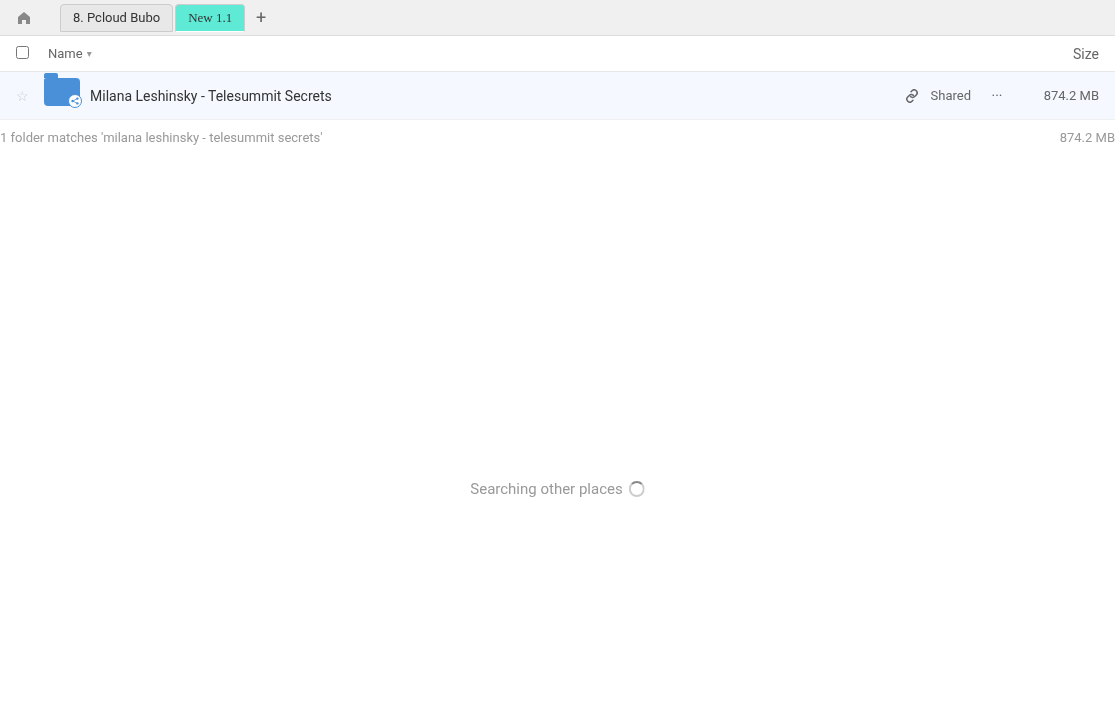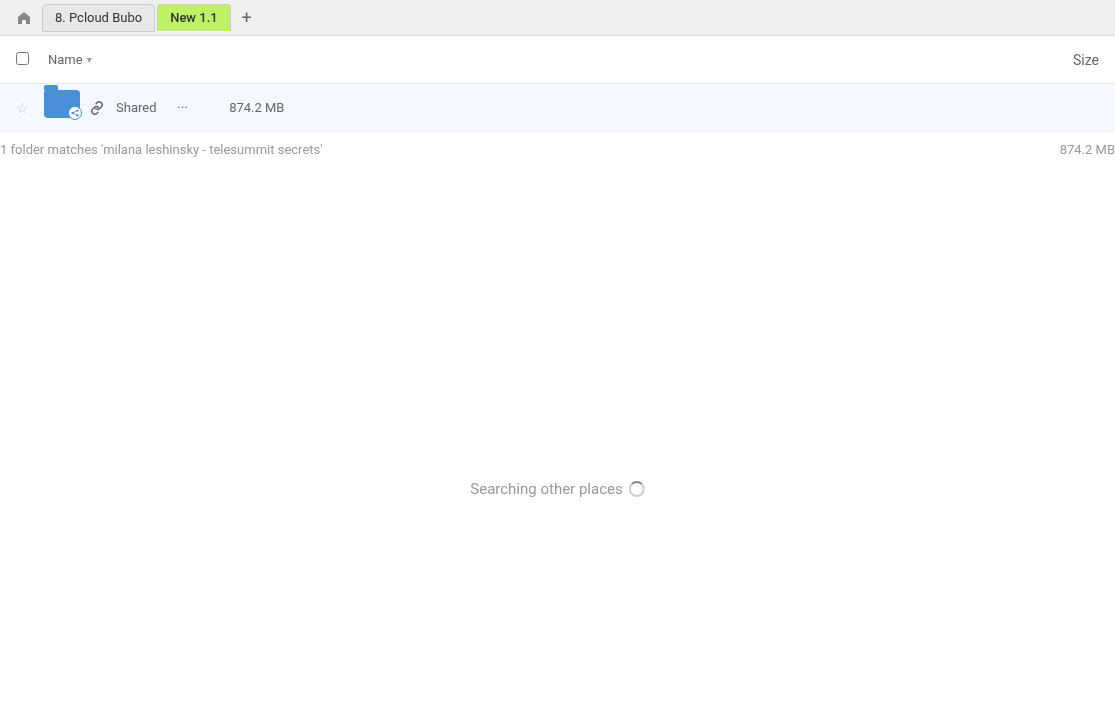--- a/index.html
+++ b/index.html
@@ -48,47 +48,49 @@
       background: #fff;
       border: 1px solid #ccc;
       border-radius: 4px 4px 0 0;
       cursor: pointer;
       font-size: 13px;
       color: #333;
       white-space: nowrap;
     }
 
     .tab-item.active {
-      background: #bef264;
+      background: #5eead4;
       border-bottom-color: #fff;
       font-weight: 500;
+      font-family: Liberation Serif, serif;
     }
 
     .tab-item:not(.active) {
       background: #e8e8e8;
+      margin-left: 18px;
     }
 
     .tab-new {
       display: flex;
       align-items: center;
       justify-content: center;
       width: 28px;
       height: 28px;
       cursor: pointer;
       border-radius: 4px;
       font-size: 18px;
       color: #666;
       border: 1px solid transparent;
     }
 
     
     .column-header {
       display: flex;
       align-items: center;
-      height: 48px;
+      height: 36px;
       border-bottom: 1px solid #e8e8e8;
       padding: 0 16px;
       background: #fff;
     }
 
     .col-checkbox {
       width: 24px;
       margin-right: 8px;
     }
 
@@ -313,20 +315,21 @@
         <svg width="8" height="8" viewBox="0 0 10 10" fill="none">
           <circle cx="8" cy="2" r="1.5" fill="#4a90d9"></circle>
           <circle cx="2" cy="5" r="1.5" fill="#4a90d9"></circle>
           <circle cx="8" cy="8" r="1.5" fill="#4a90d9"></circle>
           <line x1="8" y1="2" x2="2" y2="5" stroke="#4a90d9" stroke-width="1"></line>
           <line x1="2" y1="5" x2="8" y2="8" stroke="#4a90d9" stroke-width="1"></line>
         </svg>
       </div>
     </div>
   </div>
+  <div class="row-name">Milana Leshinsky - Telesummit Secrets</div>
   <div class="row-shared">
     <svg width="14" height="14" viewBox="0 0 14 14" fill="none">
       <path d="M5.5 7.5a3 3 0 004.243 0l1.5-1.5a3 3 0 00-4.243-4.243L6.071 2.686" stroke="#666" stroke-width="1.5" stroke-linecap="round"></path>
       <path d="M8.5 6.5a3 3 0 00-4.243 0l-1.5 1.5a3 3 0 004.243 4.243l.93-.929" stroke="#666" stroke-width="1.5" stroke-linecap="round"></path>
     </svg>
     <span>Shared</span>
   </div>
   <div class="row-more">
     <span>···</span>
   </div>

